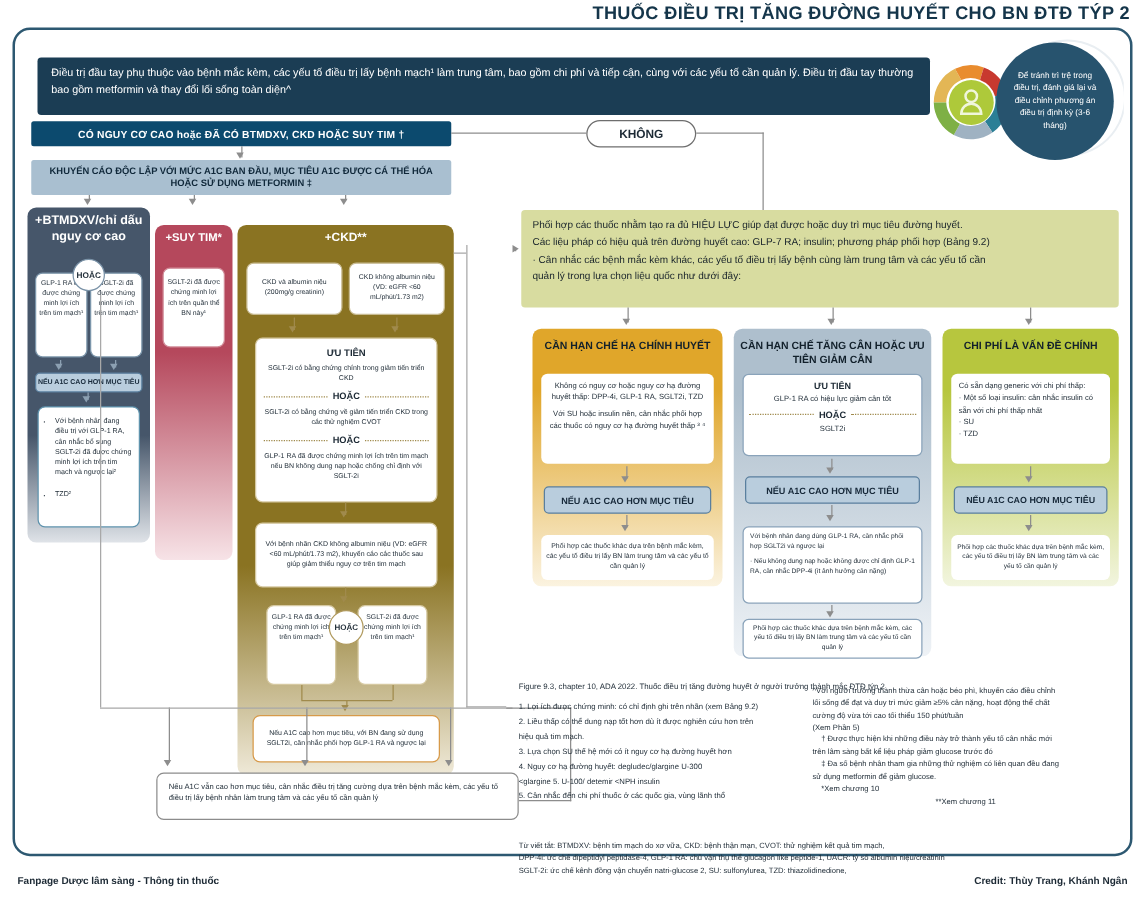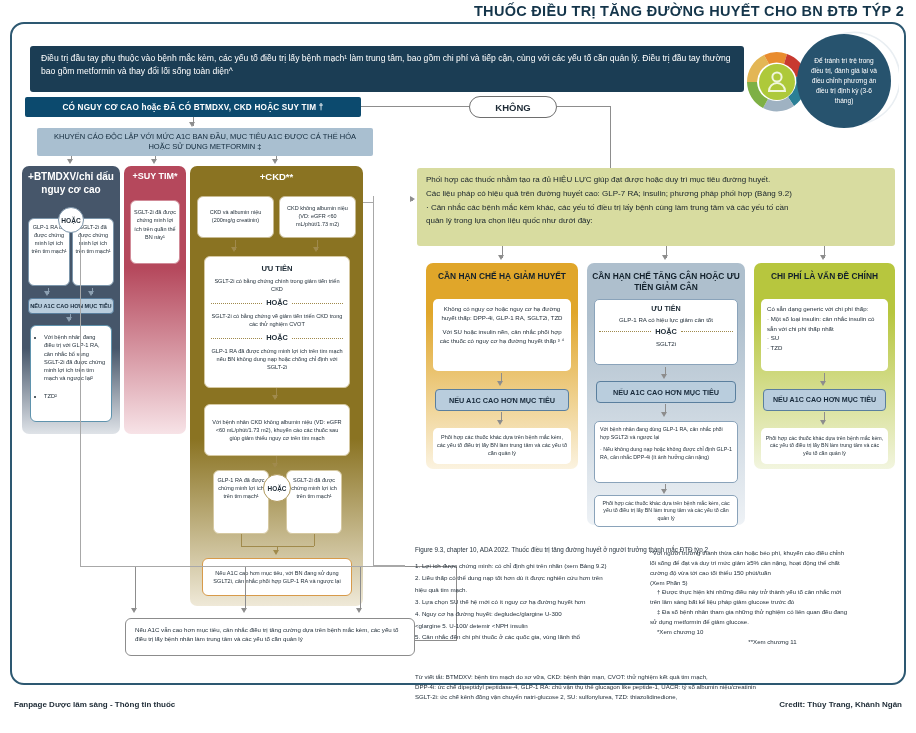--- a/index.html
+++ b/index.html
@@ -36,29 +36,29 @@
                  font-size:8.2px; font-weight:bold; letter-spacing:.2px; }
   #khong { position:absolute; left:469px; top:96px; width:88px; height:22px;
            border:1.3px solid #6e6e6e; border-radius:11px; background:#fff;
            display:flex; align-items:center; justify-content:center;
            font-size:9.5px; font-weight:bold; }
 
   
   #reco { position:absolute; left:25px; top:128px; width:336px; height:28px;
           background:#a9bfd0; border-radius:2px; color:#10283a;
           display:flex; align-items:center; justify-content:center; text-align:center;
-          font-size:7.5px; font-weight:normal; line-height:1.4; padding:2px 6px;margin-left:12px; }
+          font-size:7.5px; font-weight:bold; line-height:1.4; padding:2px 6px; }
 
   
   .col { position:absolute; border-radius:7px; }
   #col-ascvd { left:22px; top:166px; width:98px; height:268px; background:#4a5a6a;
                background:linear-gradient(#46566a 68%, #dfe3e8 100%); }
-  #col-hf   { left:124px; top:166px; width:62px; height:268px;
+  #col-hf   { left:124px; top:180px; width:62px; height:268px;
               background:linear-gradient(#b5485c 38%, #f7e3e7 100%); }
-  #col-ckd  { left:190px; top:166px; width:173px; height:440px;
+  #col-ckd  { left:190px; top:180px; width:173px; height:440px;
               background:linear-gradient(#8a7322 62%, #efe9d8 100%); }
 
   .col-title { text-align:center; color:#fff; font-weight:bold; padding:5px 4px 2px;
                line-height:1.25; }
   #col-ascvd .col-title { font-size:10px; }
   #col-hf .col-title { font-size:9px; }
   #col-ckd .col-title { font-size:9.5px; }
 
   .wbox { background:#fff; border-radius:6px; text-align:center; }
   .bluebox { background:#b9cddd; border:1.3px solid #5a7f9e; border-radius:4px;
@@ -319,21 +319,21 @@
   <div>quản lý trong lựa chọn liệu quốc như dưới đây:</div>
 </div>
 <div class="ln vl" style="left:502px; top:246px; height:12px;"></div>
 <div class="arw" style="left:498.4px; top:255px;"></div>
 <div class="ln vl" style="left:666px; top:246px; height:12px;"></div>
 <div class="arw" style="left:662.4px; top:255px;"></div>
 <div class="ln vl" style="left:824px; top:246px; height:12px;"></div>
 <div class="arw" style="left:820.4px; top:255px;"></div>
 
 <div class="rcol" id="r-hypo">
-  <div class="rcol-title">CẦN HẠN CHẾ HẠ GIẢM HUYẾT</div>
+  <div class="rcol-title">CẦN HẠN CHẾ HẠ CHÍNH HUYẾT</div>
   <div id="hypo-box">
     <div>Không có nguy cơ hoặc nguy cơ hạ đường huyết thấp: DPP-4i, GLP-1 RA, SGLT2i, TZD</div>
     <div style="height:4px"></div>
     <div>Với SU hoặc insulin nền, cân nhắc phối hợp các thuốc có nguy cơ hạ đường huyết thấp ³ ⁴</div>
   </div>
   <div class="ln vl" style="left:75px; top:110px; height:10px;"></div>
   <div class="arw" style="left:71.4px; top:118px;"></div>
   <div class="bluebox" id="hypo-a1c">NẾU A1C CAO HƠN MỤC TIÊU</div>
   <div class="ln vl" style="left:75px; top:149px; height:10px;"></div>
   <div class="arw" style="left:71.4px; top:157px;"></div>

